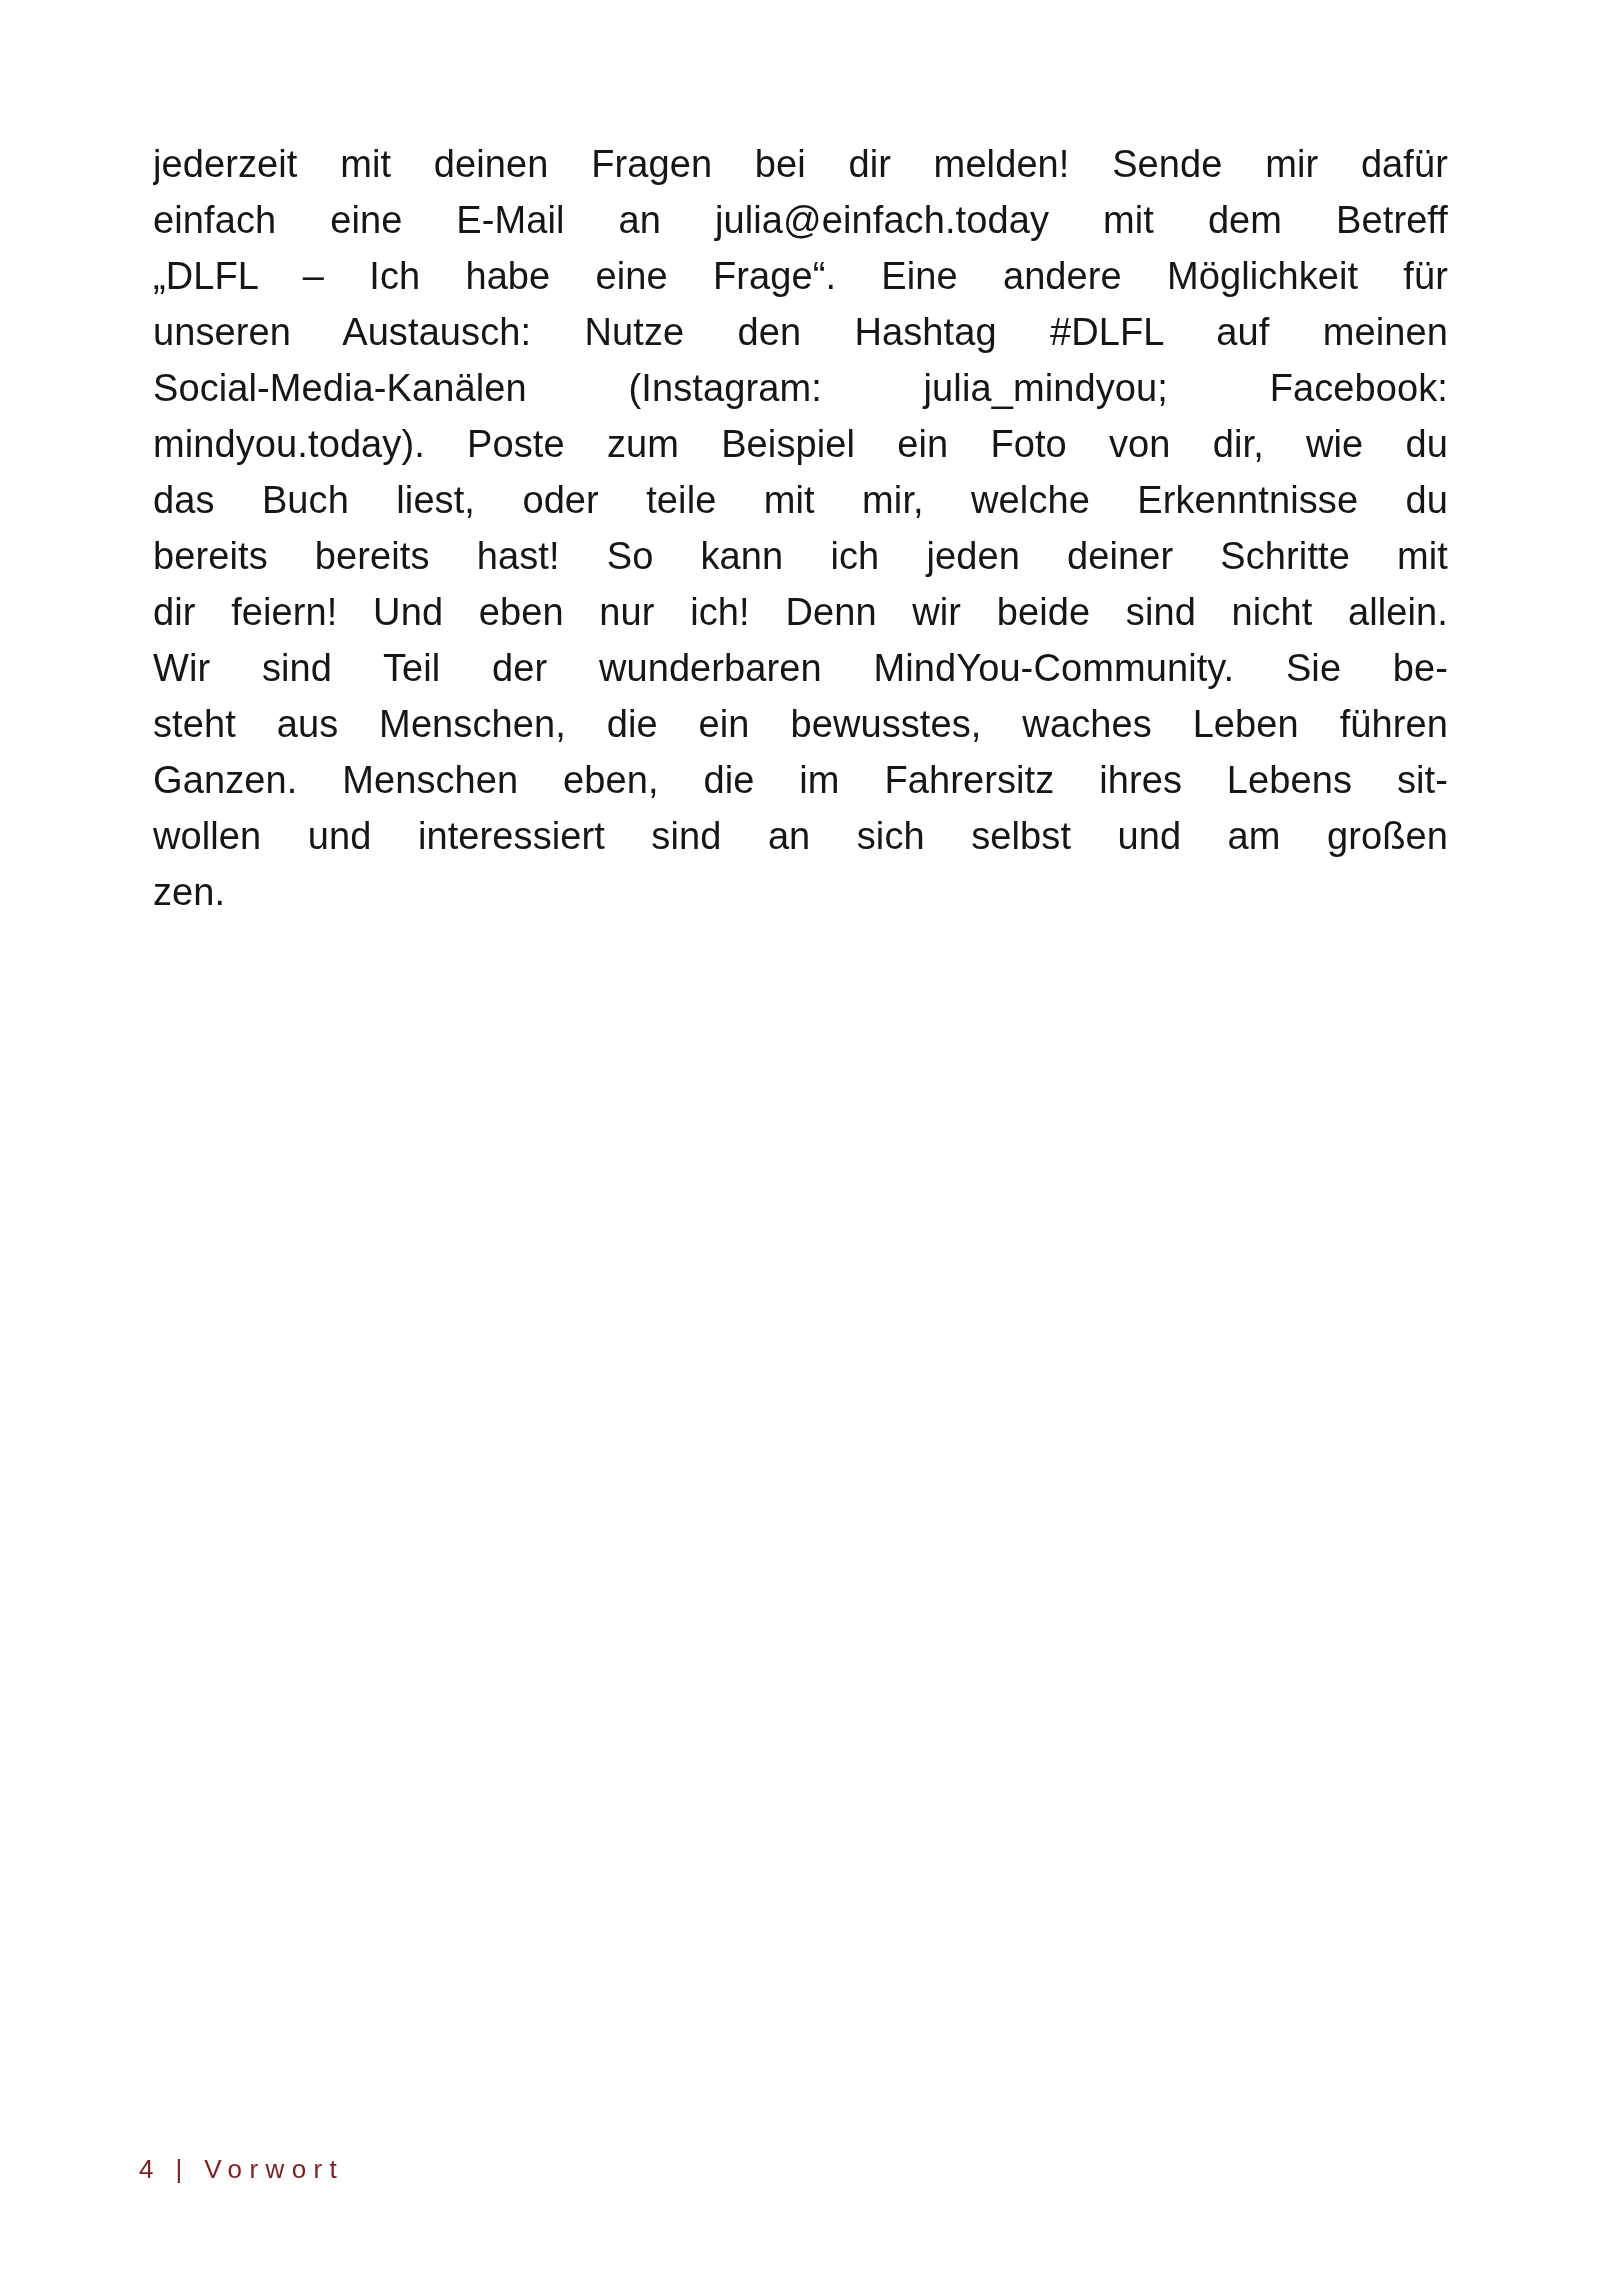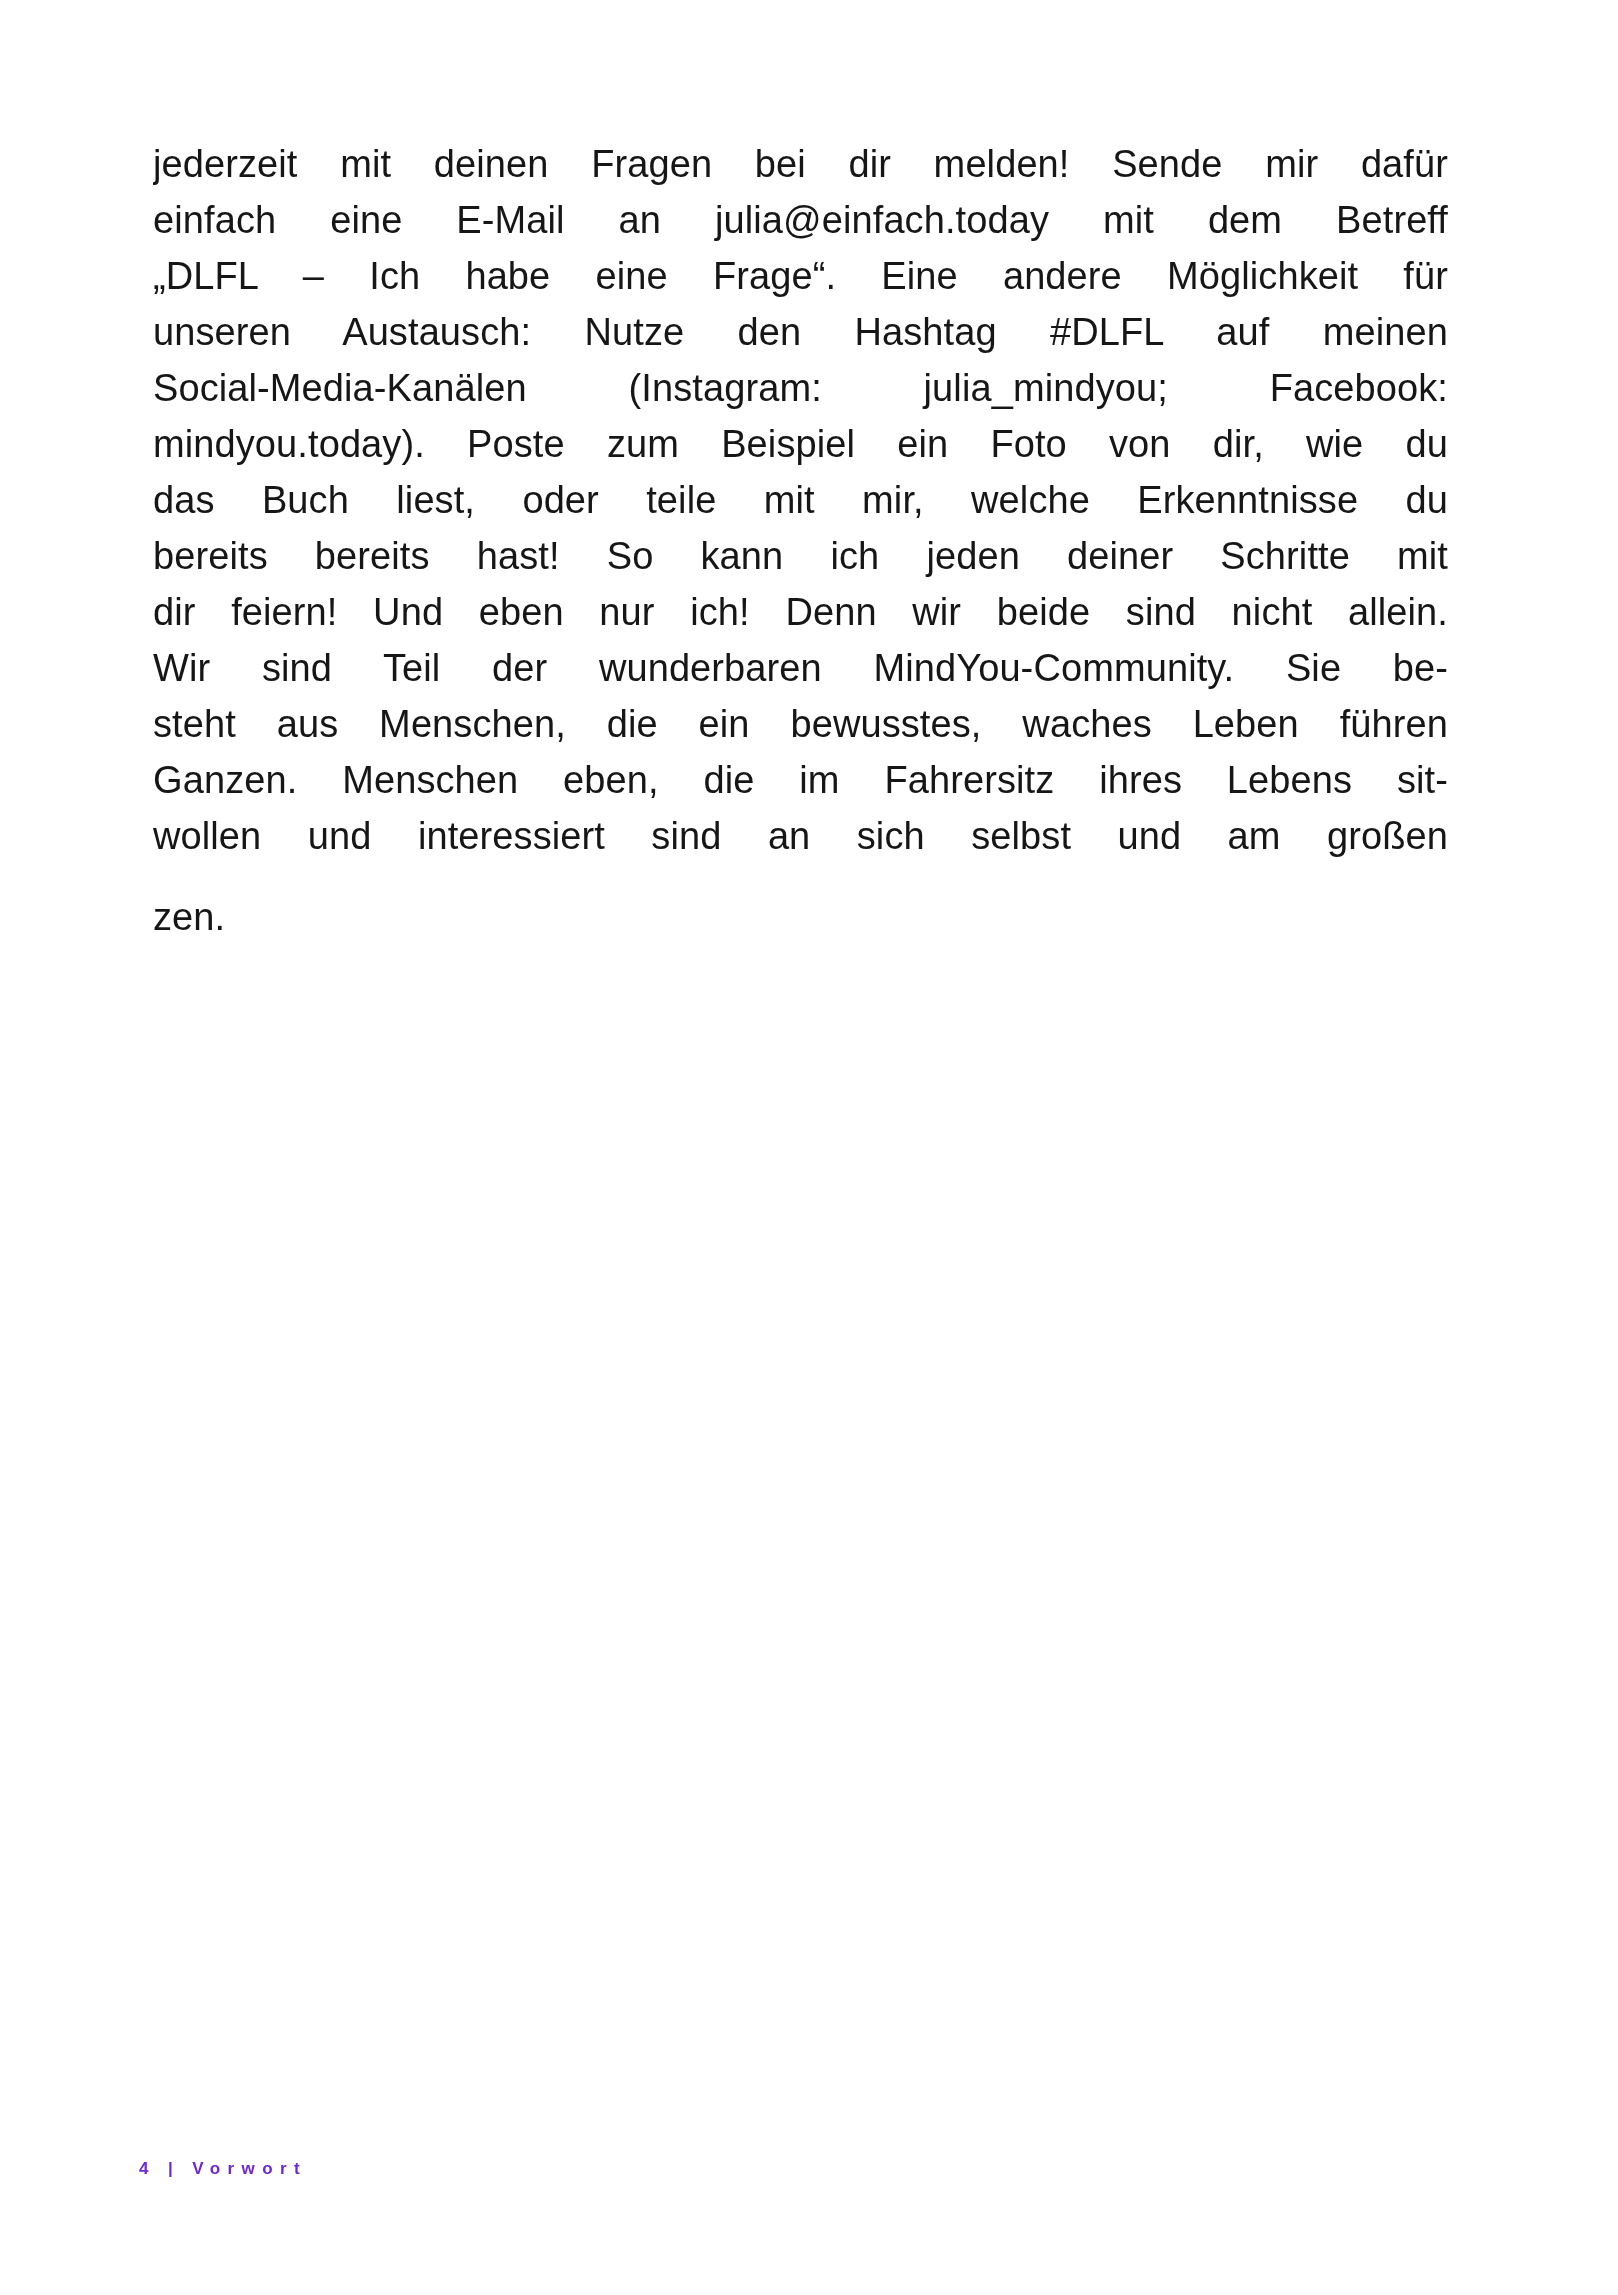--- a/index.html
+++ b/index.html
@@ -30,31 +30,30 @@
   .text-line {
     text-align: justify;
     text-align-last: justify;
     height: 56px;
     overflow: hidden;
     white-space: normal;
   }
   .text-line.last-line {
     text-align: left;
     text-align-last: left;
-    margin-top: 25px;
   }
   .page-footer {
     position: absolute;
     left: 139px;
     top: 2153px;
-    font-size: 17px;
+    font-size: 26px;
     line-height: 32px;
     letter-spacing: 7.4px;
-    font-weight: 700;
-    color: #6d28d9;
+    font-weight: 400;
+    color: #7f1d1d;
     white-space: nowrap;
   }
 </style>
 </head>
 <body>
 
 <div class="page">
 
   <main class="body-text">
     <div class="text-line">jederzeit mit deinen Fragen bei dir melden! Sende mir dafür</div>

